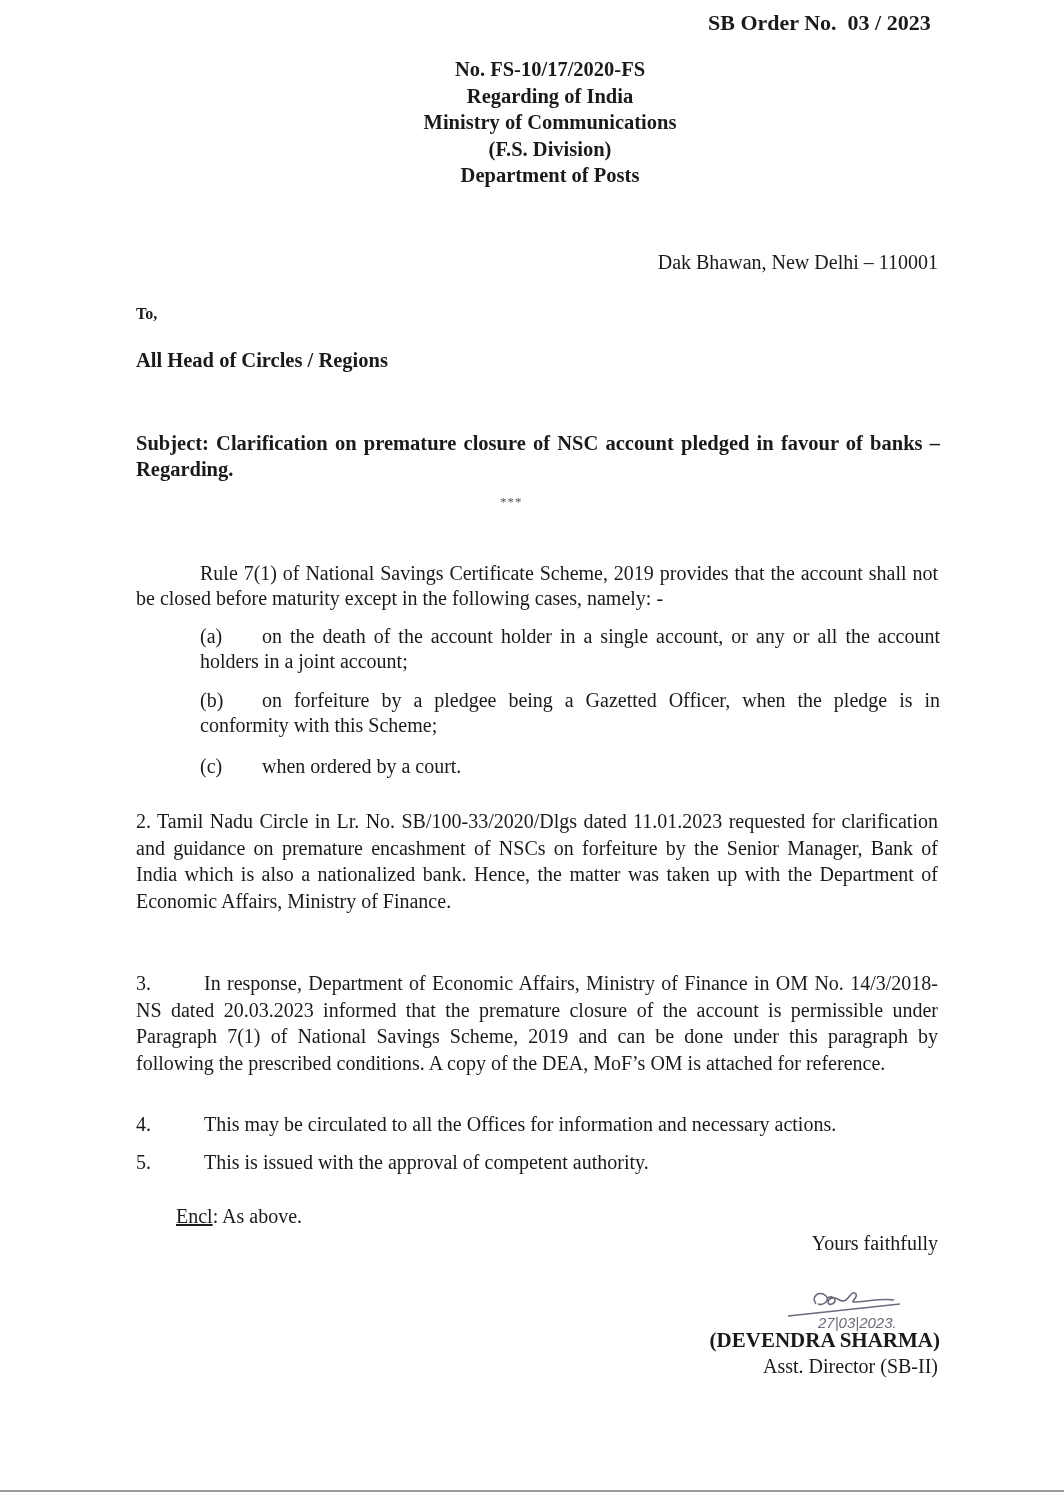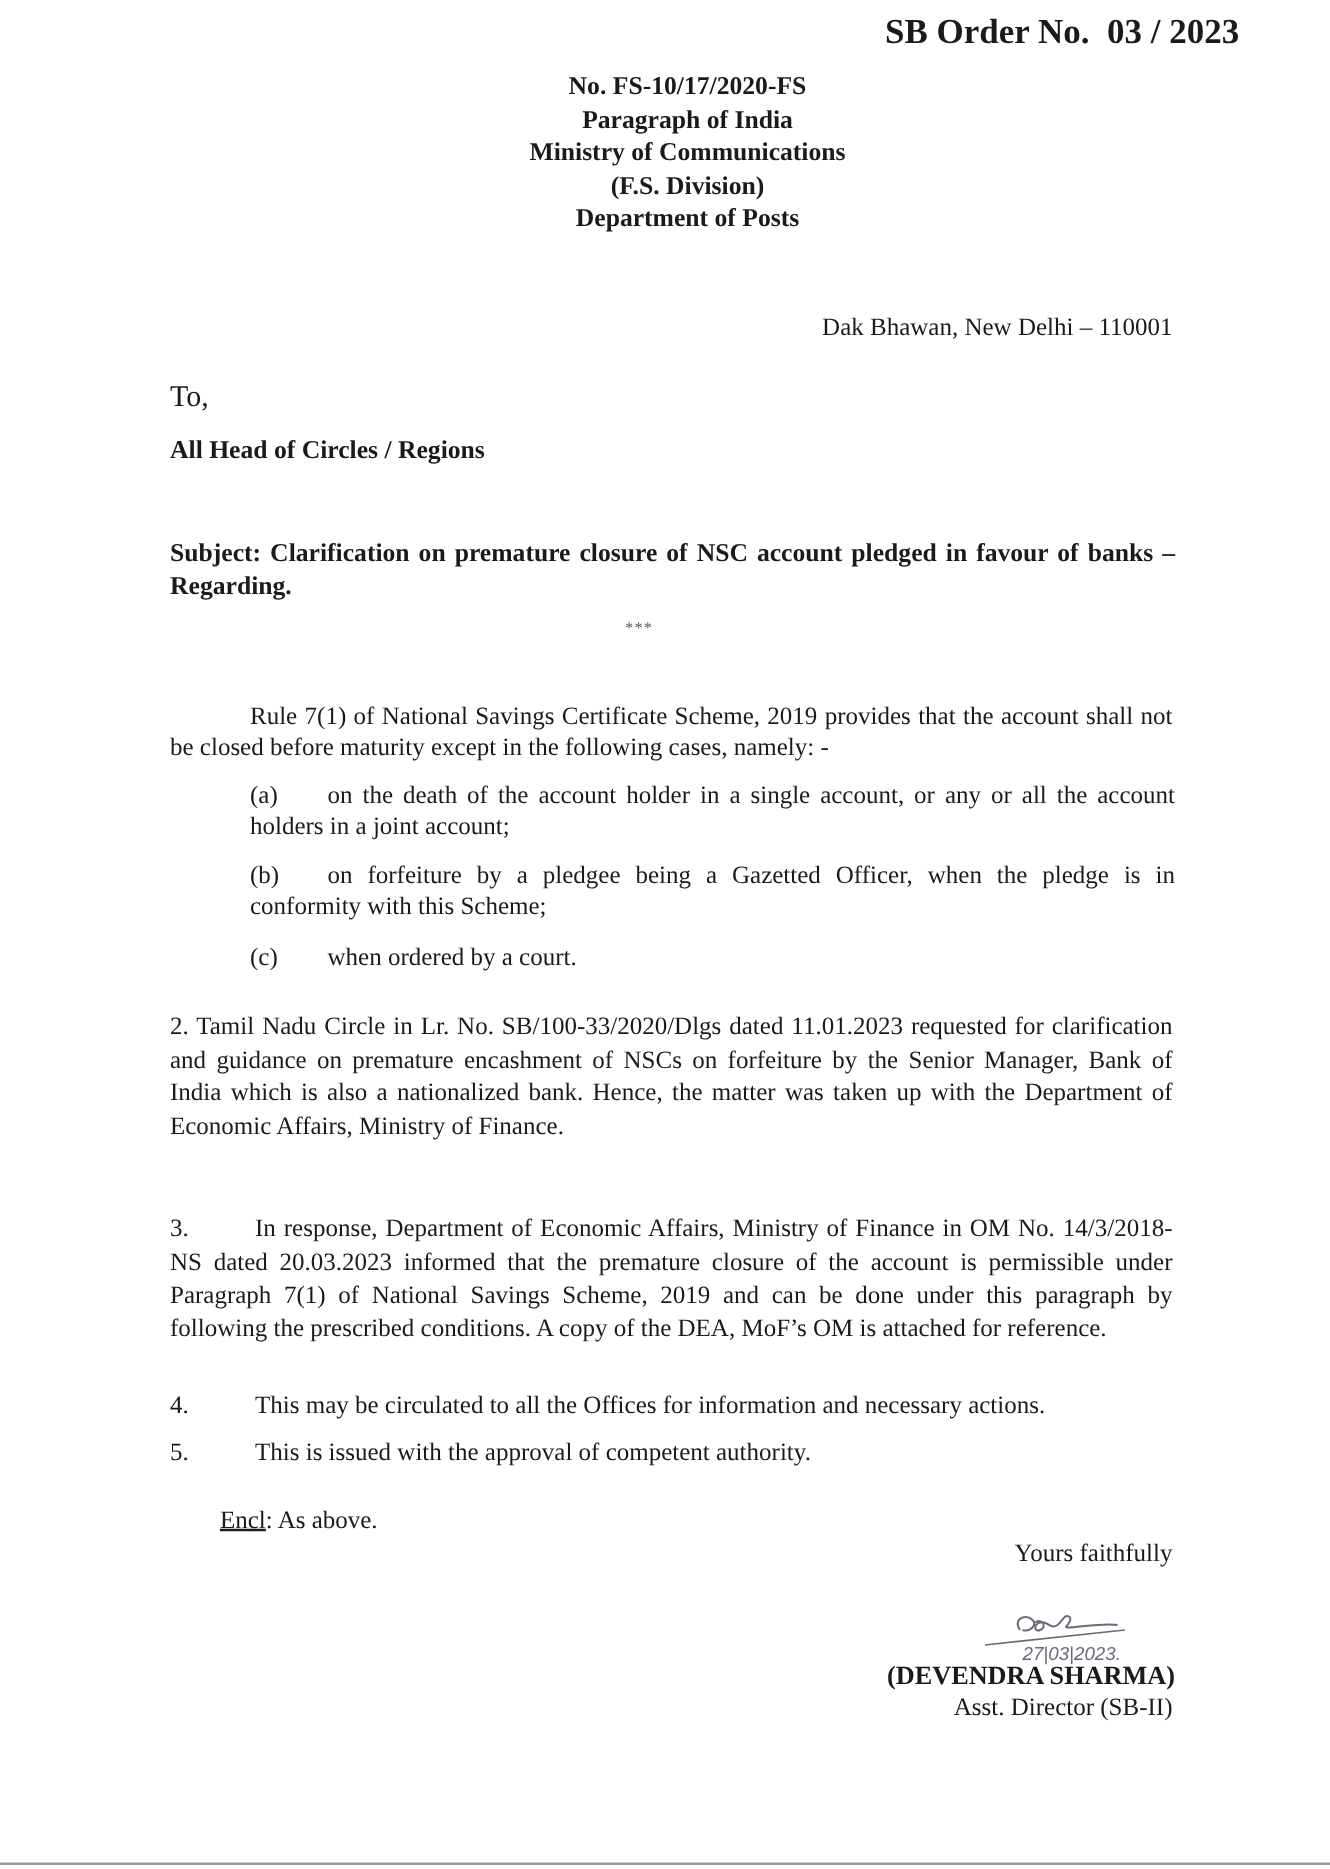--- a/index.html
+++ b/index.html
@@ -1,25 +1,25 @@
 <!DOCTYPE html>
 <html><head>
 <meta charset="utf-8">
 <style>
   html, body { margin: 0; padding: 0; }
   body {
     width: 1064px; height: 1495px; background: #ffffff; position: relative;
     font-family: "Liberation Serif", serif; color: #1a1a1a; overflow: hidden;
   }
   .abs { position: absolute; }
-  .sb-order { left: 708px; top: 10px; font-size: 28px; font-weight: bold; white-space: pre; }
+  .sb-order { left: 708px; top: 10px; font-size: 22px; font-weight: bold; white-space: pre; }
   .header { left: 300px; top: 56px; width: 500px; text-align: center; font-size: 20.5px; font-weight: bold; line-height: 26.5px; }
   .address { right: 126px; top: 248px; text-align: right; font-size: 20px; line-height: 28px; }
   .address .dated { white-space: pre; }
-  .to { left: 136px; top: 305px; font-size: 24px; }
+  .to { left: 136px; top: 305px; font-size: 16px; font-weight: bold; }
   .recipient { left: 136px; top: 349px; font-size: 20.5px; font-weight: bold; }
   .subject { left: 136px; top: 430px; width: 804px; font-size: 20.5px; font-weight: bold; line-height: 26px; text-align: justify; }
   .subject .subj-label { }
   .stars { left: 500px; top: 494px; font-size: 13px; letter-spacing: 1px; color: #555; }
   .body-text { font-size: 20px; line-height: 25px; text-align: justify; }
   .para1 { left: 136px; top: 561px; width: 802px; text-indent: 64px; }
   .list-item { left: 200px; width: 740px; }
   .list-item .marker { display: inline-block; width: 62px; }
   .item-a { top: 624px; }
   .item-b { top: 688px; }
@@ -37,21 +37,21 @@
   .sig-desig { right: 126px; top: 1355px; font-size: 20px; }
   .bottom-line { left: 0; top: 1490px; width: 1064px; height: 2px; background: #9a9a9a; }
 </style>
 </head>
 <body>
 
 <div class="abs sb-order">SB Order No.  03 / 2023</div>
 
 <div class="abs header">
   <div>No. FS-10/17/2020-FS</div>
-  <div>Paragraph of India</div>
+  <div>Regarding of India</div>
   <div>Ministry of Communications</div>
   <div>(F.S. Division)</div>
   <div>Department of Posts</div>
 </div>
 
 <div class="abs address">
   <div>Dak Bhawan, New Delhi – 110001</div>
 </div>
 
 <div class="abs to">To,</div>

